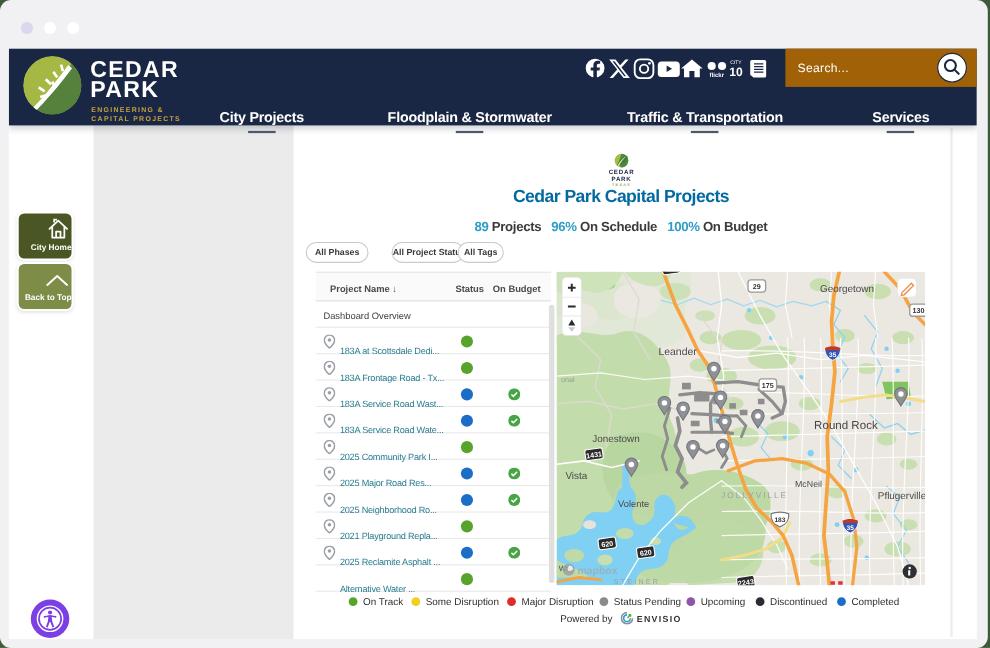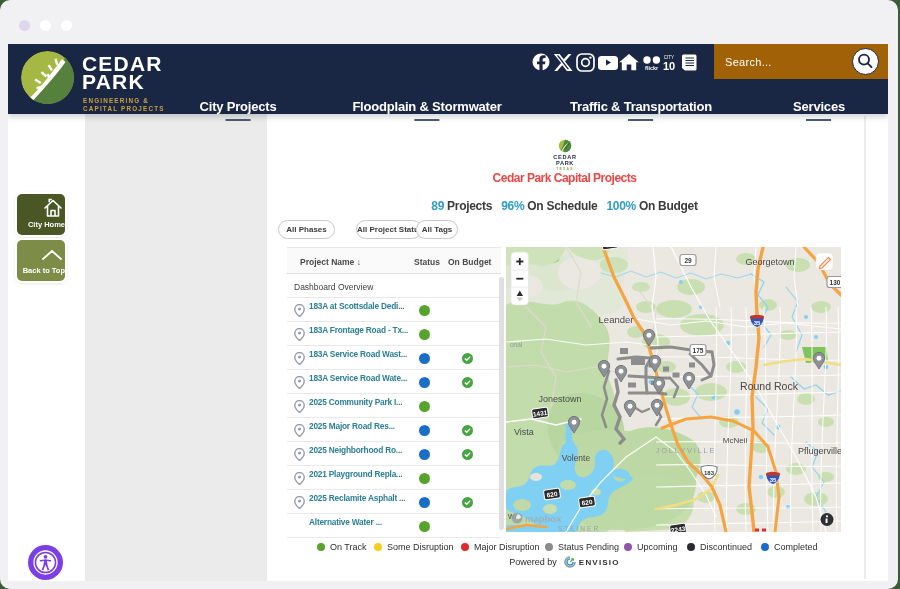--- a/index.html
+++ b/index.html
@@ -21,28 +21,28 @@
   .sbtn { position:absolute; right:9px; top:4px; width:27px; height:27px; background:#fff; border:1.5px solid #1a2744; border-radius:50%; }
   
   .graypanel { position:absolute; left:77px; top:70px; width:182px; height:467px; background:#ebebeb; }
   .card { position:absolute; left:259px; top:70px; width:595px; height:467px; background:#fff; }
   .scrolltrack { position:absolute; left:856px; top:72px; width:2px; height:463px; background:#ececec; }
   
   .fbtn { position:absolute; left:17px; width:48px; height:41px; border-radius:5px; box-shadow:0 0 0 2px #fff, 0 1px 4px rgba(0,0,0,.25); color:#fff; text-align:right; font-weight:bold; font-size:7.5px; line-height:8px; }
   .a11y { position:absolute; left:28px; top:545px; width:35px; height:35px; border-radius:50%; background:#7c3fe4; }
   
   .dash { position:absolute; left:0; top:0; width:595px; height:467px; }
-  .title { position:absolute; top:57px; width:595px; text-align:center; color:#ef4444; font-size:12px; font-weight:bold; letter-spacing:-0.5px; }
+  .title { position:absolute; top:57px; width:595px; text-align:center; color:#0369a1; font-size:16px; font-weight:bold; letter-spacing:-0.5px; }
   .stats { position:absolute; top:85px; width:595px; text-align:center; color:#3b3b3b; font-size:12px; font-weight:bold; letter-spacing:-0.3px; }
   .stats b { color:#2f9dc7; }
   .chip { position:absolute; top:106px; height:19px; border:1px solid #c9c9c9; border-radius:10px; background:#fff; color:#3a3a3a; font-size:8px; font-weight:bold; line-height:17px; white-space:nowrap; }
   .thead { position:absolute; left:20px; top:133px; width:214px; height:27px; background:#fafafa; border-top:1px solid #e6e6e6; border-bottom:1px solid #dedede; }
   .th { position:absolute; color:#4a4a4a; font-size:8.5px; font-weight:bold; top:9px; }
   .row { position:absolute; left:20px; width:214px; height:24px; border-bottom:1px solid #e9e9e9; }
-  .rlink { position:absolute; left:22px; top:3px; color:#2a7f92; font-size:8.3px; font-weight:bold; letter-spacing:-0.2px; white-space:nowrap; max-width:103px; overflow:hidden; }
+  .rlink { position:absolute; left:22px; top:16px; color:#2a7f92; font-size:8.3px; font-weight:normal; letter-spacing:-0.2px; white-space:nowrap; max-width:103px; overflow:hidden; }
   .rplain { position:absolute; left:7px; top:7.5px; color:#3d3d3d; font-size:8.5px; }
   .dotst { position:absolute; left:132px; top:7px; width:11px; height:11px; border-radius:50%; }
   .chk { position:absolute; left:175px; top:7px; width:11px; height:11px; }
   .pin { position:absolute; left:7px; top:6px; }
   
   .leg { position:absolute; top:0; left:0; }
   .litem { position:absolute; font-size:9px; color:#2e2e2e; white-space:nowrap; }
     .ldot { display:inline-block; width:8px; height:8px; border-radius:50%; margin-right:5px; vertical-align:-1px; }
 </style>
 </head>

